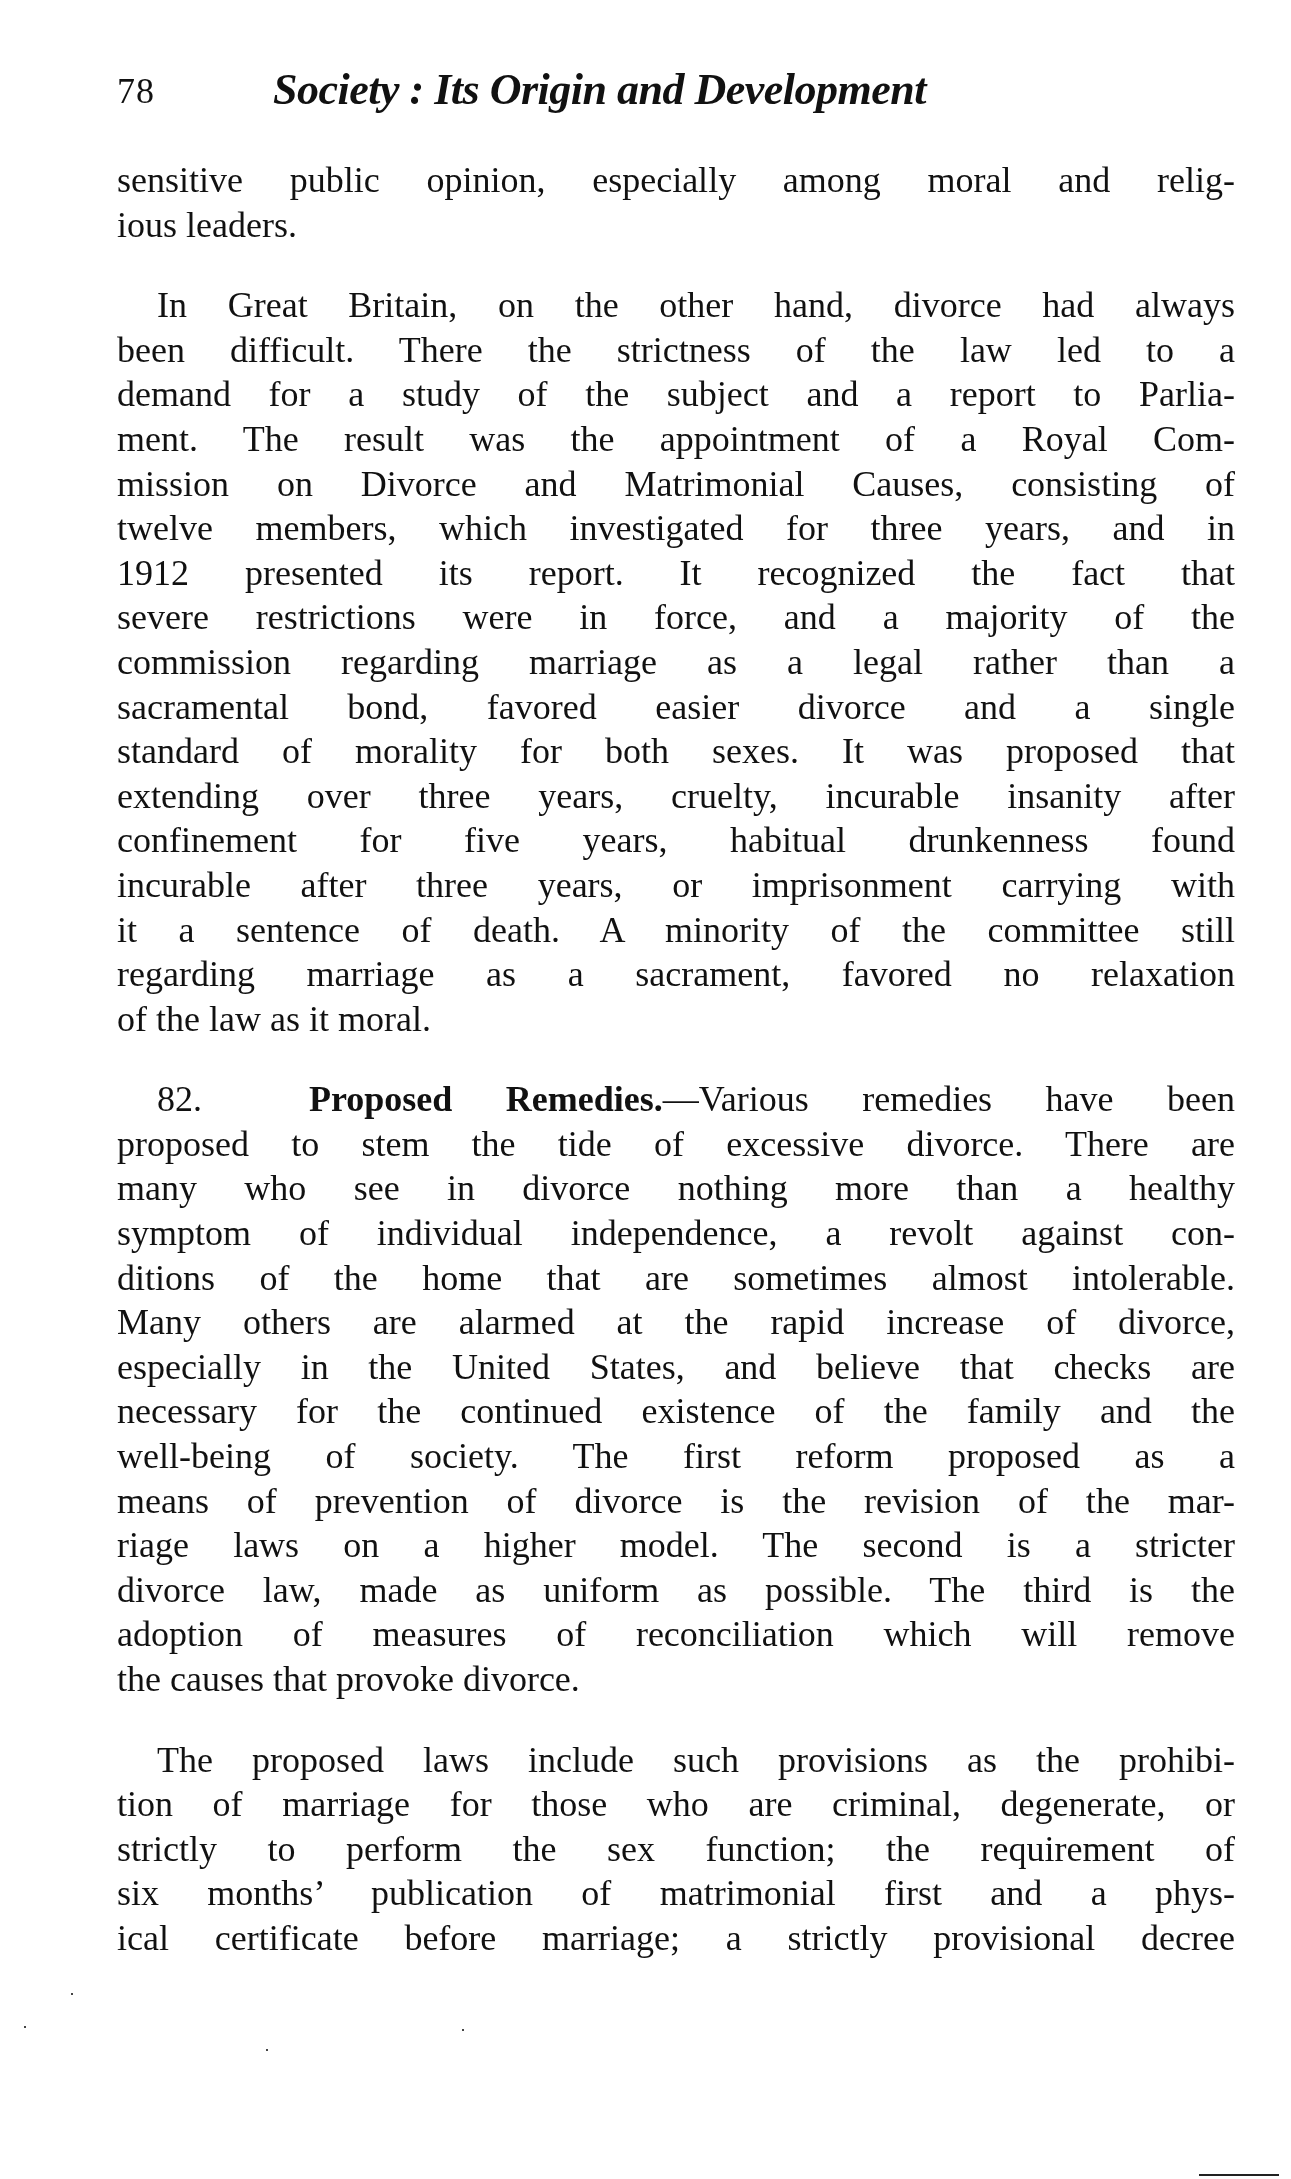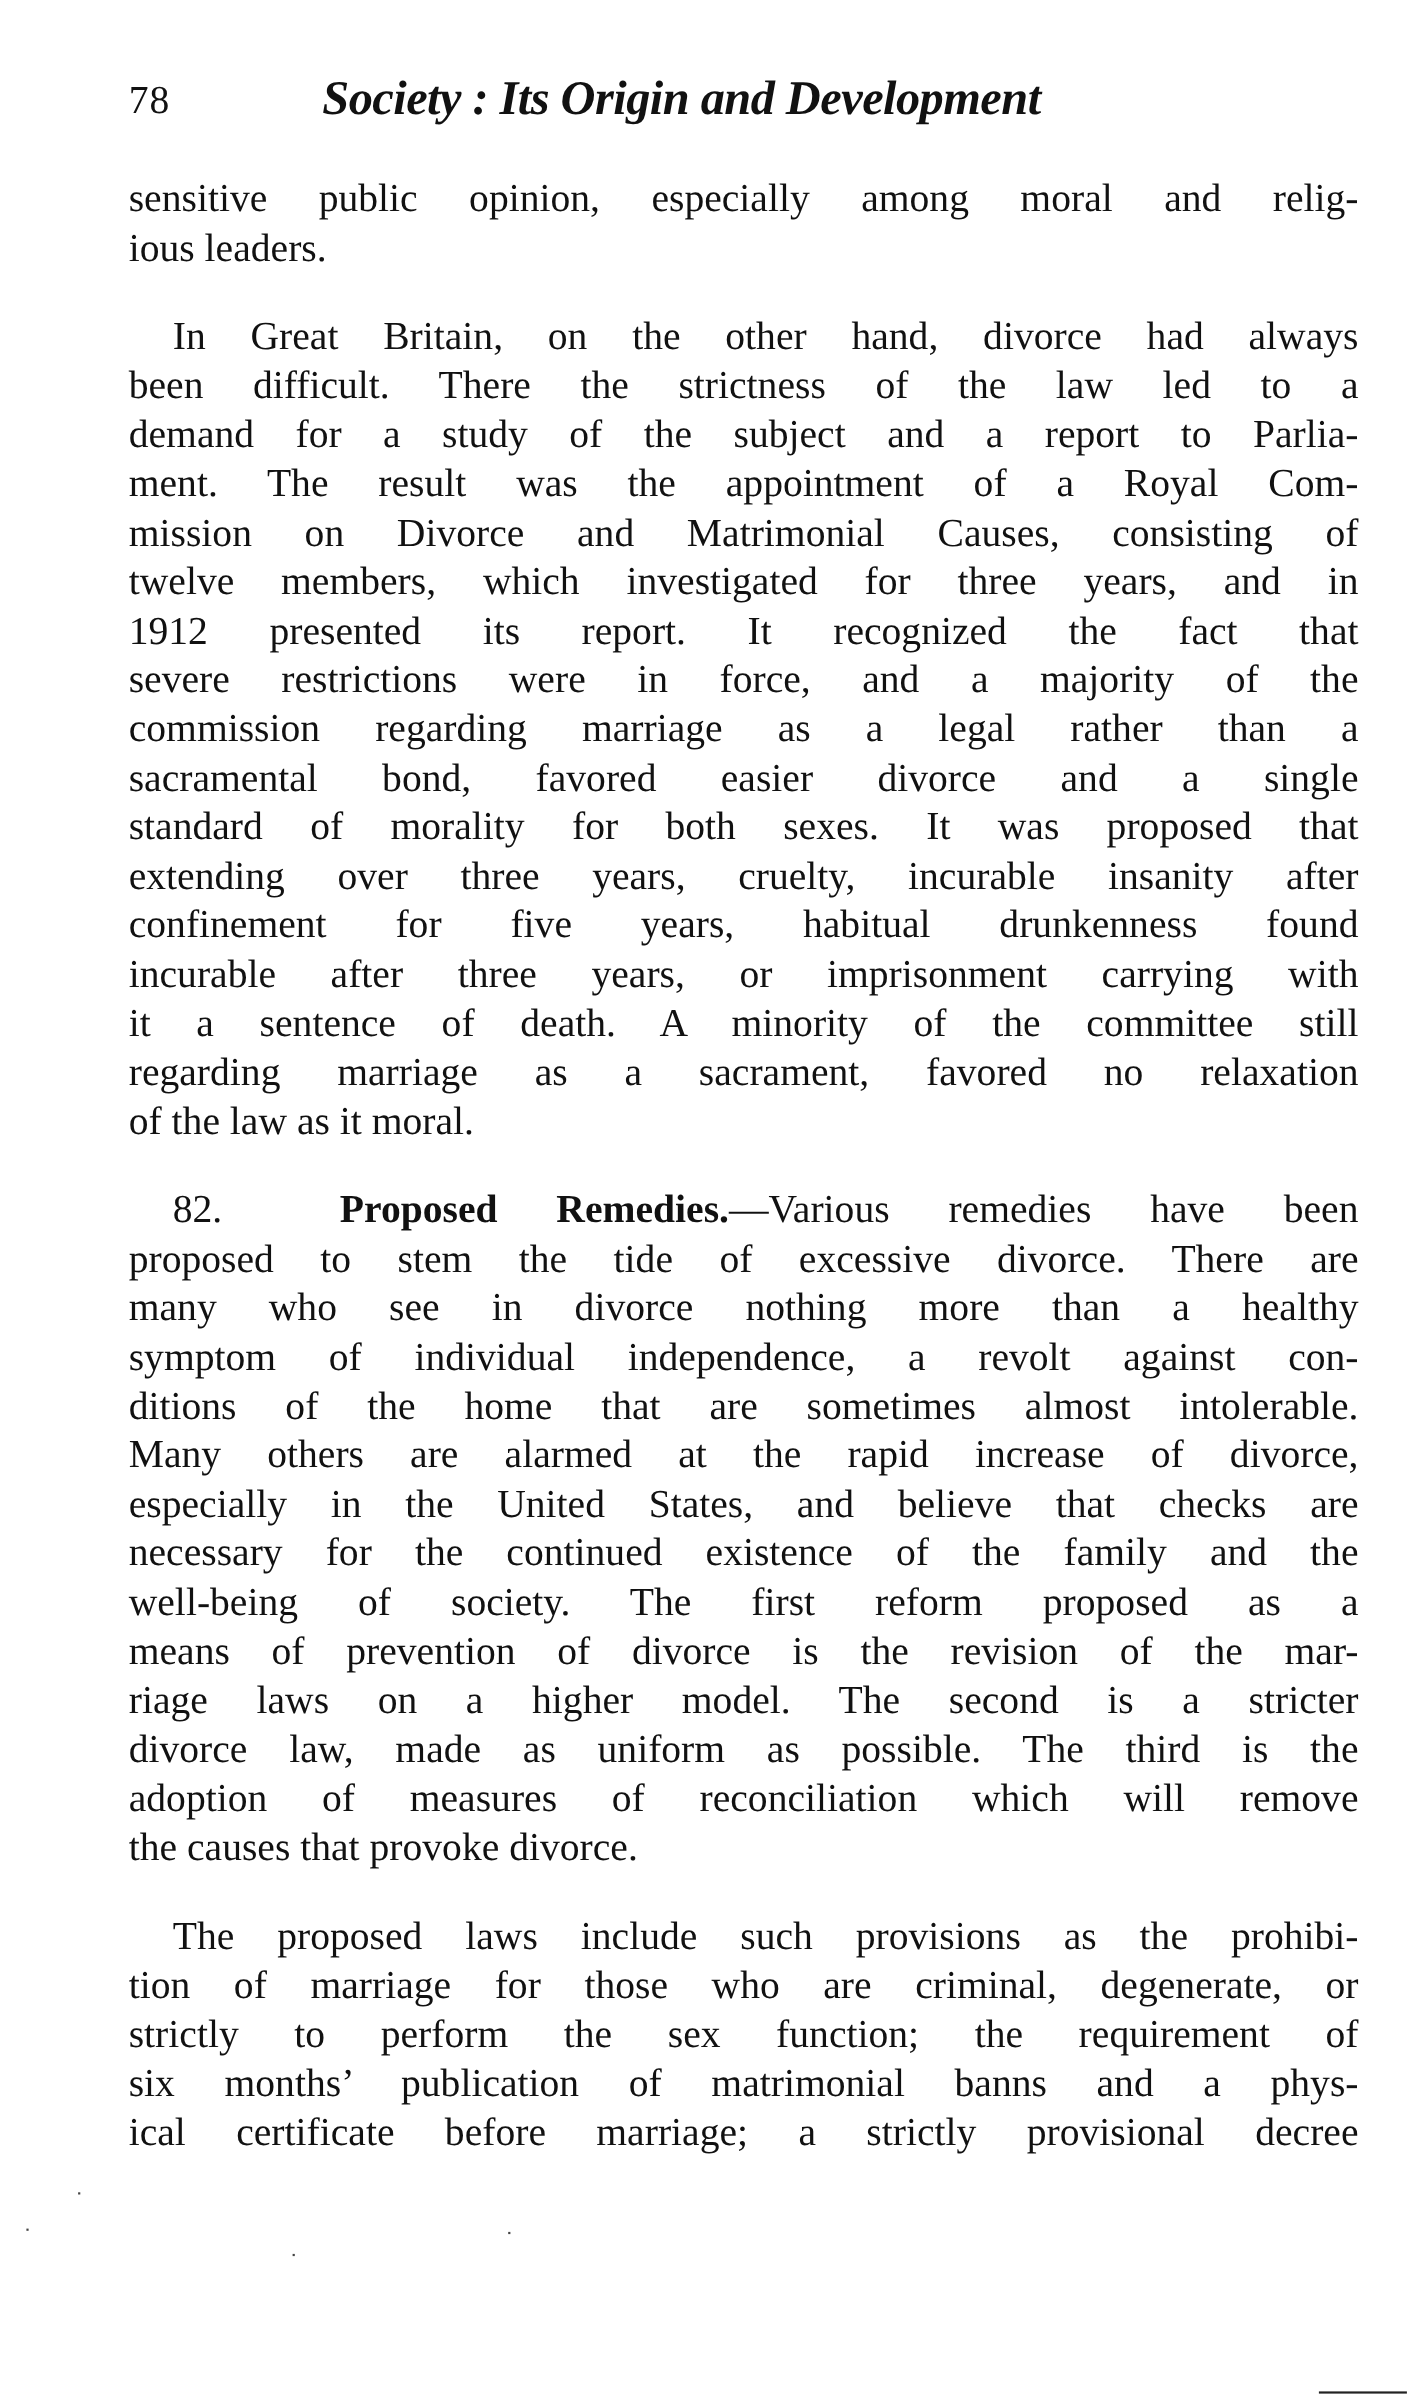--- a/index.html
+++ b/index.html
@@ -31,21 +31,21 @@
     }
     .page-number {
       position: absolute;
       left: 0;
       top: 8px;
       font-size: 36px;
       letter-spacing: 1px;
     }
     .book-title {
       position: absolute;
-      left: 176px;
+      left: 156px;
       top: 2px;
       font-size: 44px;
       font-style: italic;
       font-weight: bold;
       letter-spacing: -0.5px;
     }
     .body-text {
       position: absolute;
       top: 158px;
       left: 0;
@@ -137,21 +137,21 @@
       <span class="line">riage laws on a higher model.  The second is a stricter</span>
       <span class="line">divorce law, made as uniform as possible.  The third is the</span>
       <span class="line">adoption of measures of reconciliation which will remove</span>
       <span class="line last">the causes that provoke divorce.</span>
     </div>
 
     <div>
       <span class="line indent">The proposed laws include such provisions as the prohibi-</span>
       <span class="line">tion of marriage for those who are criminal, degenerate, or</span>
       <span class="line">strictly to perform the sex function; the requirement of</span>
-      <span class="line">six months’ publication of matrimonial banns and a phys-</span>
+      <span class="line">six months’ publication of matrimonial first and a phys-</span>
       <span class="line">ical certificate before marriage; a strictly provisional decree</span>
     </div>
 
   </div>
 </div>
 
 <div class="speck" style="left:71px;top:1993px;"></div>
 <div class="speck" style="left:24px;top:2026px;"></div>
 <div class="speck" style="left:266px;top:2049px;"></div>
 <div class="speck" style="left:462px;top:2029px;"></div>

